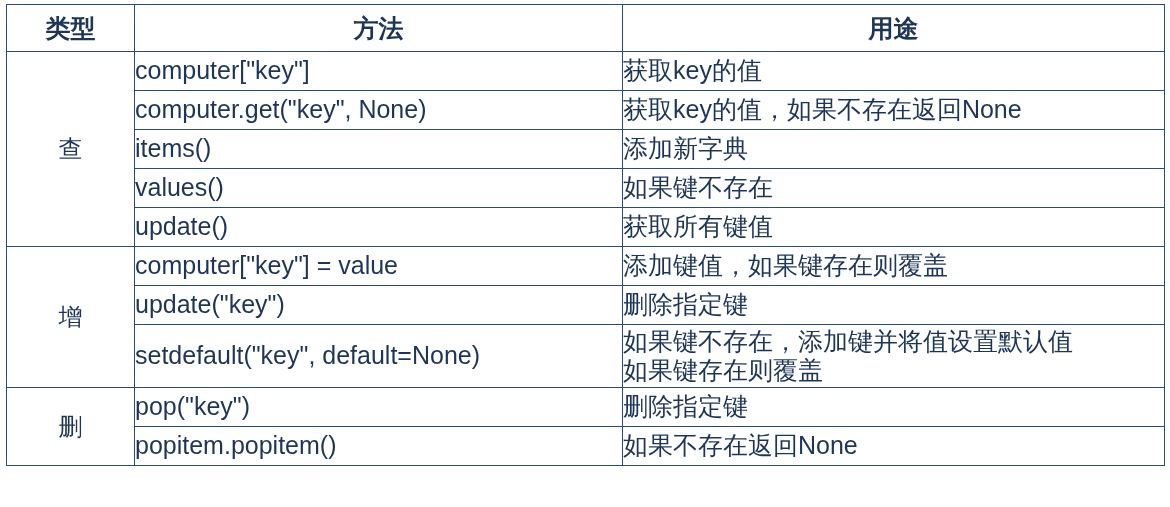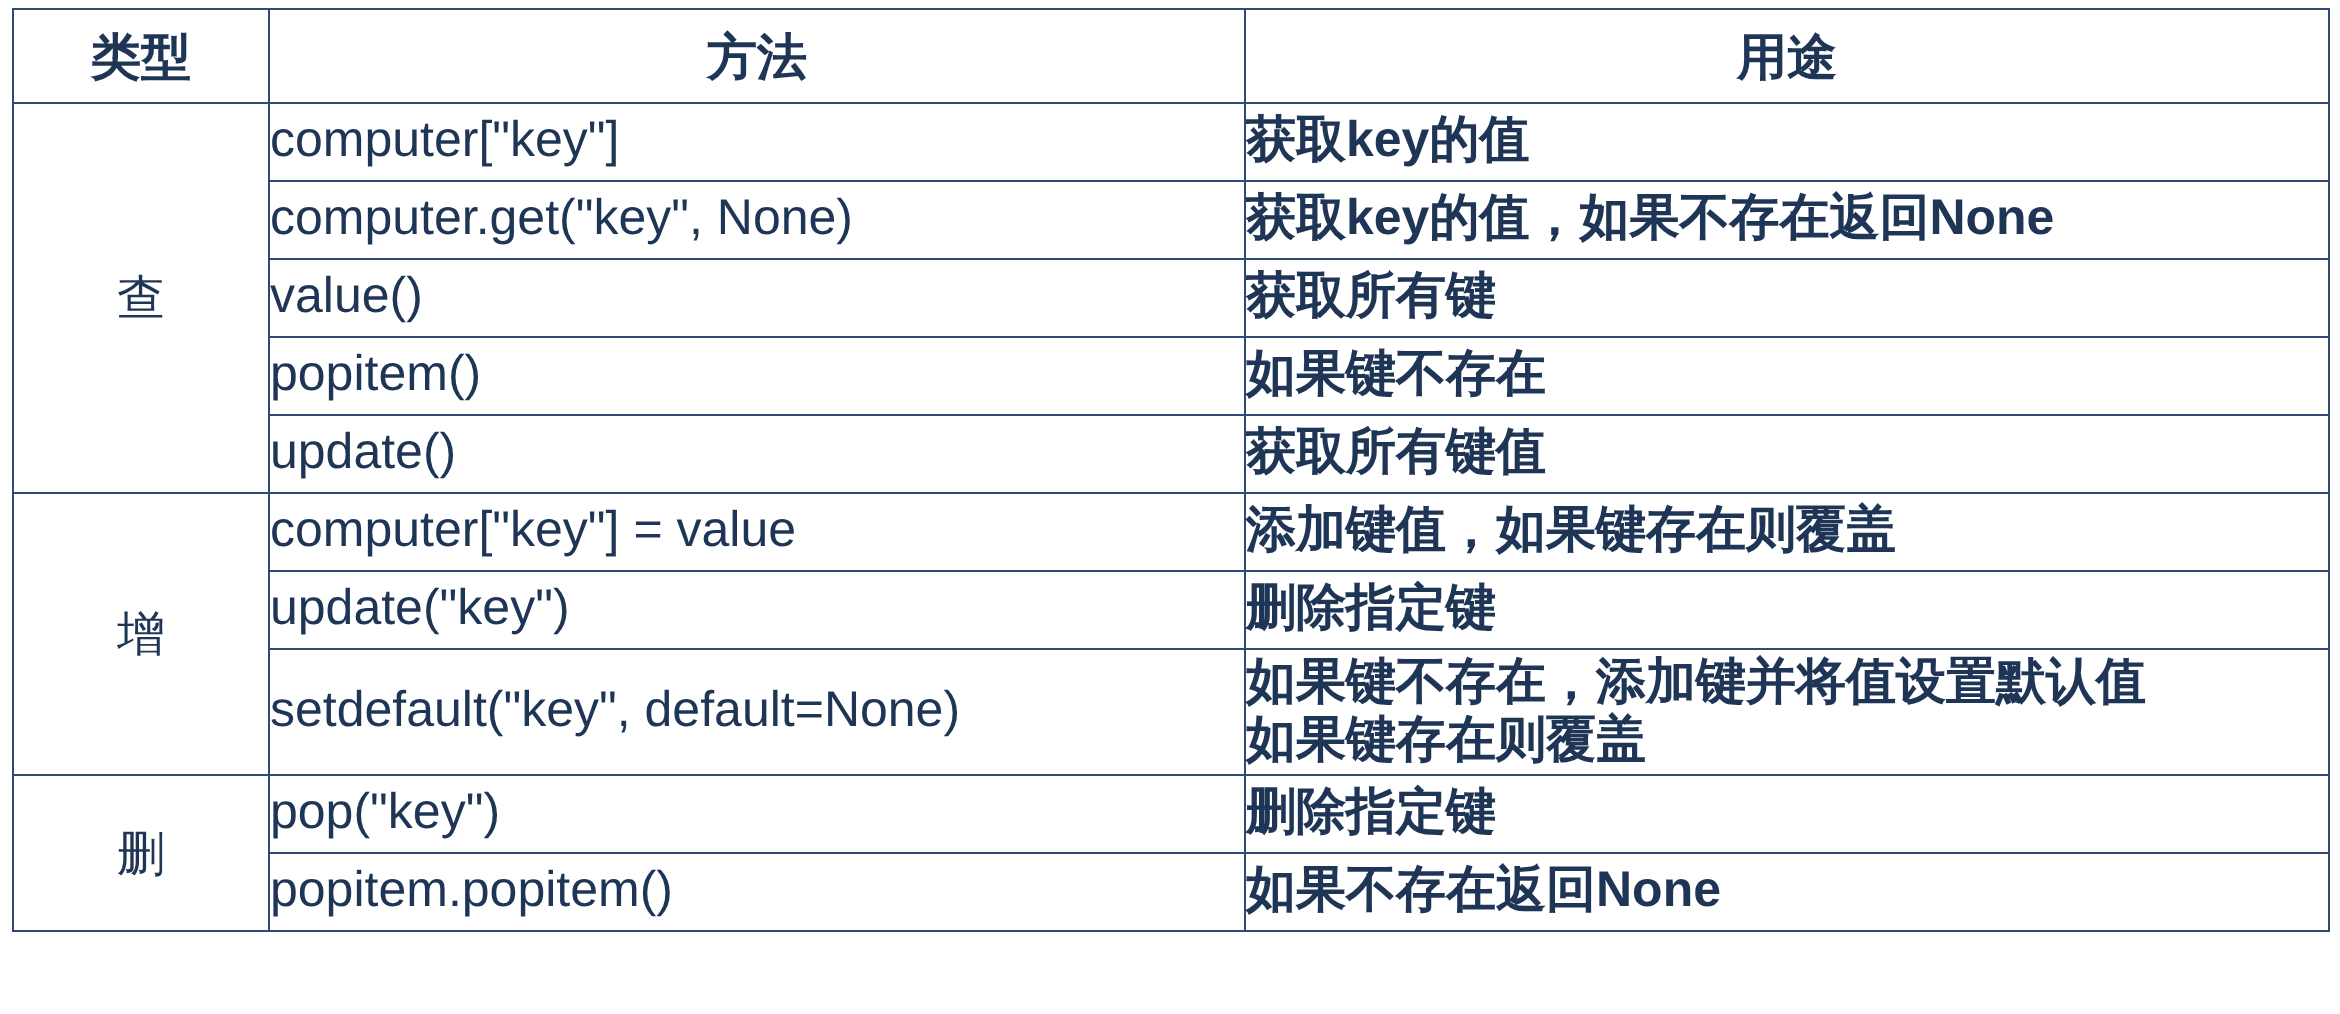--- a/index.html
+++ b/index.html
@@ -48,21 +48,20 @@
   td.method-cell, td.usage-cell {
     text-align: left;
     font-size: 25px;
     line-height: 1.18;
     padding: 3px 0 4px 8px;
     color: #1f3556;
     white-space: pre-line;
   }
   td.usage-cell {
     padding-left: 8px;
-    font-weight: bold;
   }
   tr.row-h38 td { height: 38px; }
   tr.row-h62 td { height: 62px; }
 </style>
 </head>
 <body>
 
 <div id="table-wrap">
   <table class="method-table">
     <colgroup>
@@ -82,25 +81,25 @@
       <tr class="row-h38">
         <td class="type-cell" rowspan="5">查</td>
         <td class="method-cell">computer["key"]</td>
         <td class="usage-cell">获取key的值</td>
       </tr>
       <tr class="row-h38">
         <td class="method-cell">computer.get("key", None)</td>
         <td class="usage-cell">获取key的值，如果不存在返回None</td>
       </tr>
       <tr class="row-h38">
-        <td class="method-cell">value()</td>
-        <td class="usage-cell">获取所有键</td>
+        <td class="method-cell">items()</td>
+        <td class="usage-cell">添加新字典</td>
       </tr>
       <tr class="row-h38">
-        <td class="method-cell">popitem()</td>
+        <td class="method-cell">values()</td>
         <td class="usage-cell">如果键不存在</td>
       </tr>
       <tr class="row-h38">
         <td class="method-cell">update()</td>
         <td class="usage-cell">获取所有键值</td>
       </tr>
 
       <tr class="row-h38">
         <td class="type-cell" rowspan="3">增</td>
         <td class="method-cell">computer["key"] = value</td>

